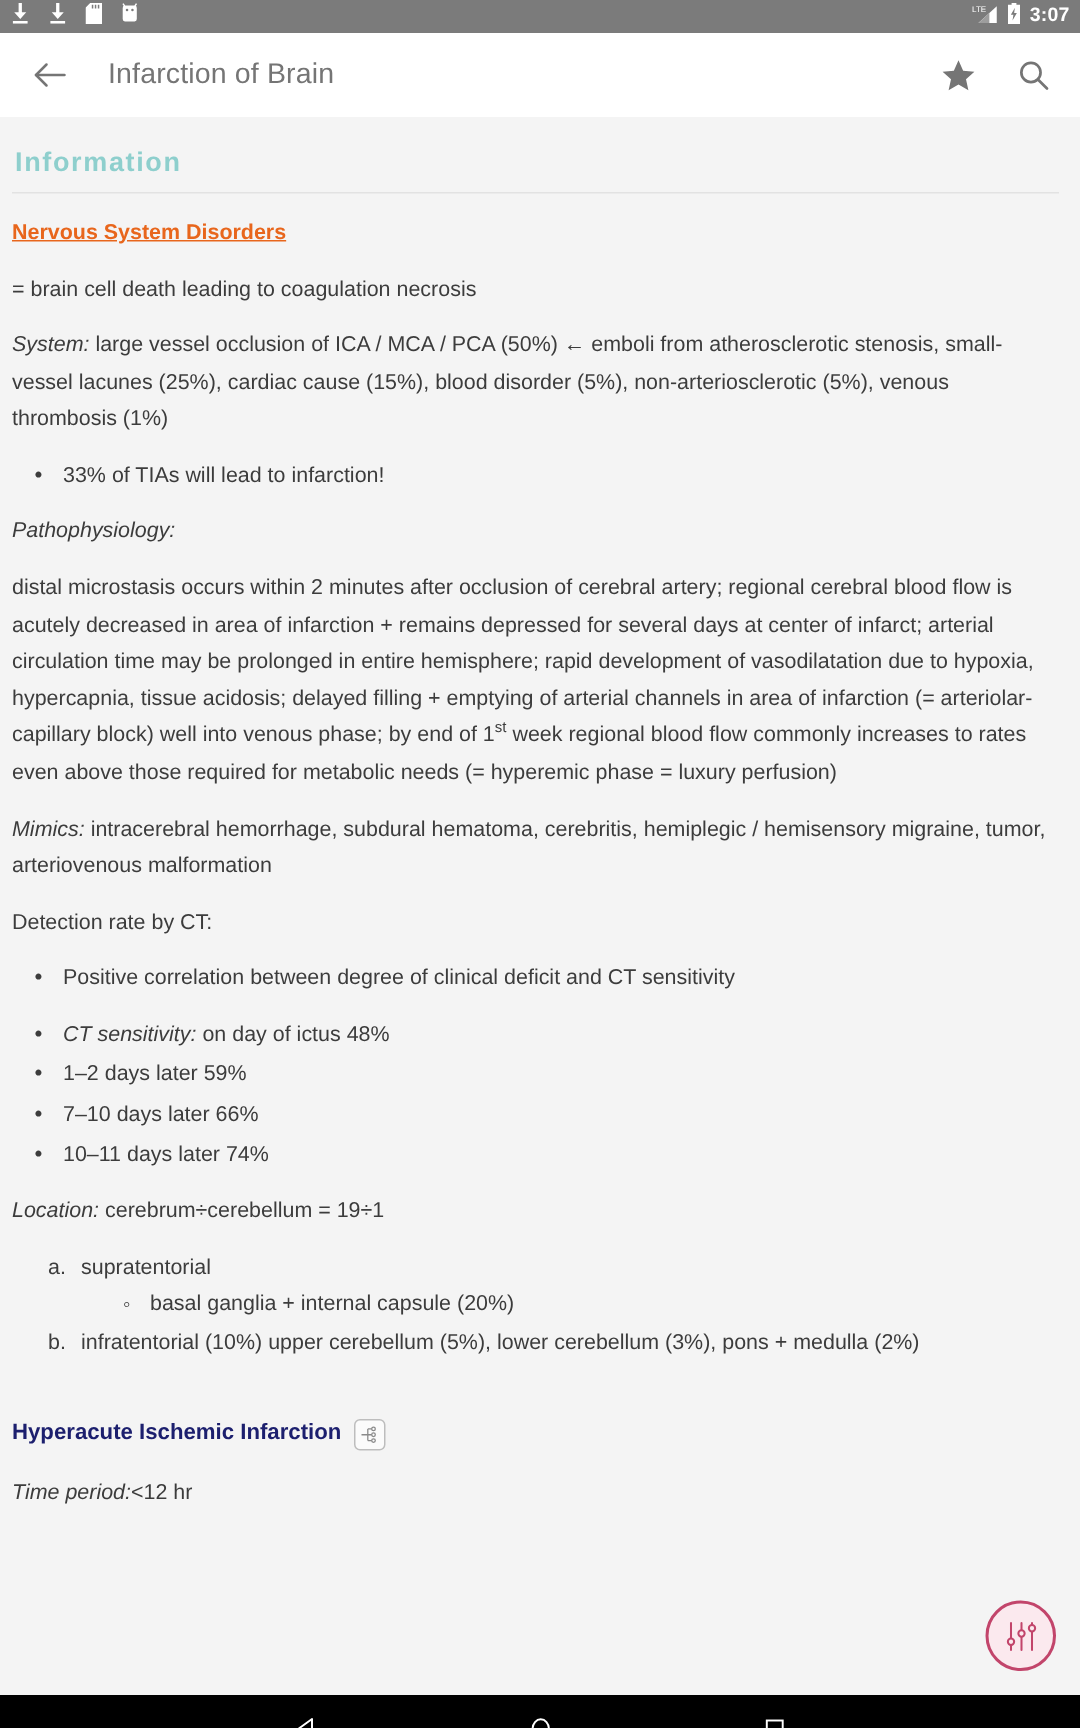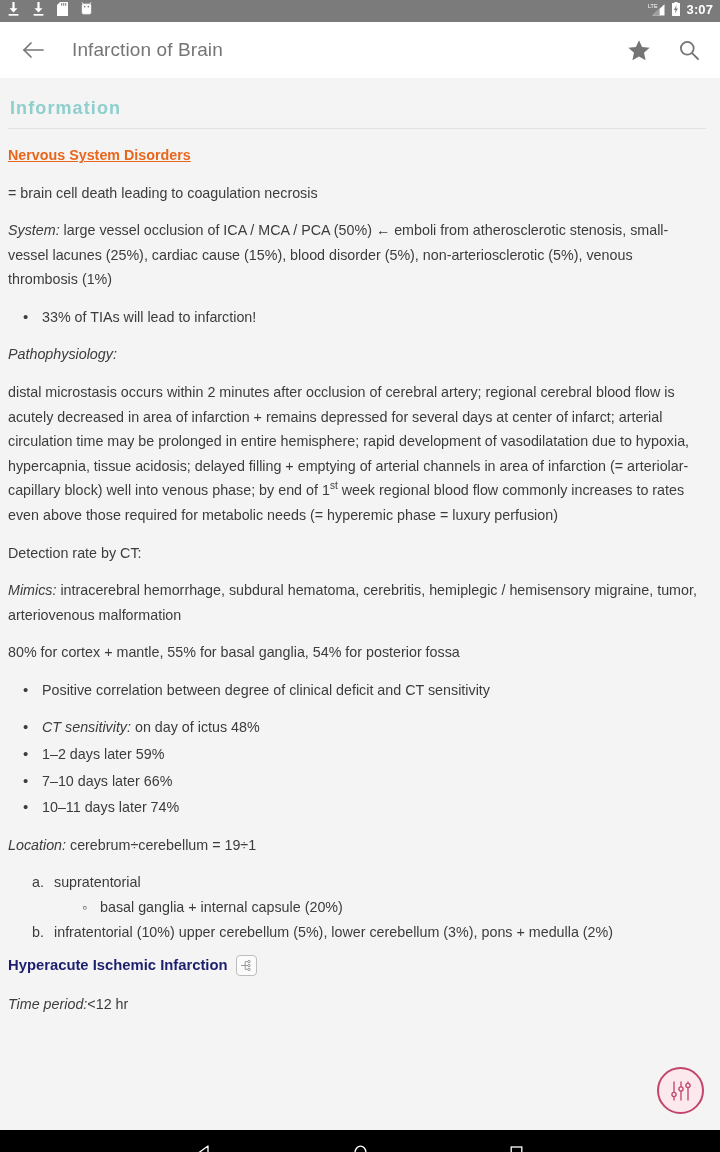--- a/index.html
+++ b/index.html
@@ -176,21 +176,21 @@
     position: absolute;
     left: -18px;
     top: 0;
     font-size: 14px;
   }
 
   .hyper-row {
     display: flex;
     align-items: center;
     gap: 8px;
-    margin: 8px 0 14px 0;
+    margin: 36px 0 14px 0;
   }
   .hyper-title {
     color: #1c1f6e;
     font-weight: bold;
     font-size: 14.8px;
   }
   .mindmap-btn {
     width: 21px;
     height: 21px;
     border: 1px solid #bdbdbd;
@@ -324,27 +324,26 @@
       <li>33% of TIAs will lead to infarction!</li>
     </ul>
 
     <p class="para it">Pathophysiology:</p>
 
     <p class="para">
       <span>distal microstasis occurs within 2 minutes after occlusion of cerebral artery; regional cerebral blood flow is acutely decreased in area of infarction + remains depressed for several days at center of infarct; arterial circulation time may be prolonged in entire hemisphere; rapid development of vasodilatation due to hypoxia, hypercapnia, tissue acidosis; delayed filling + emptying of arterial channels in area of infarction (= arteriolar-capillary block) well into venous phase; by end of 1</span><sup>st</sup><span> week regional blood flow commonly increases to rates even above those required for metabolic needs (= hyperemic phase = luxury perfusion)</span>
     </p>
 
 
-    <p class="para">Detection rate by CT:</p>
-
     <p class="para">
       <span class="it">Mimics:</span><span> intracerebral hemorrhage, subdural hematoma, cerebritis, hemiplegic / hemisensory migraine, tumor, arteriovenous malformation</span>
     </p>
 
-    <p class="para">80% for cortex + mantle, 55% for basal ganglia, 54% for posterior fossa</p>
+    <p class="para">Detection rate by CT:</p>
+
 
     <ul class="bullets spaced">
       <li>Positive correlation between degree of clinical deficit and CT sensitivity</li>
     </ul>
 
     <ul class="bullets">
       <li>
         <span class="it">CT sensitivity:</span><span> on day of ictus 48%</span>
       </li>
       <li>1–2 days later 59%</li>

